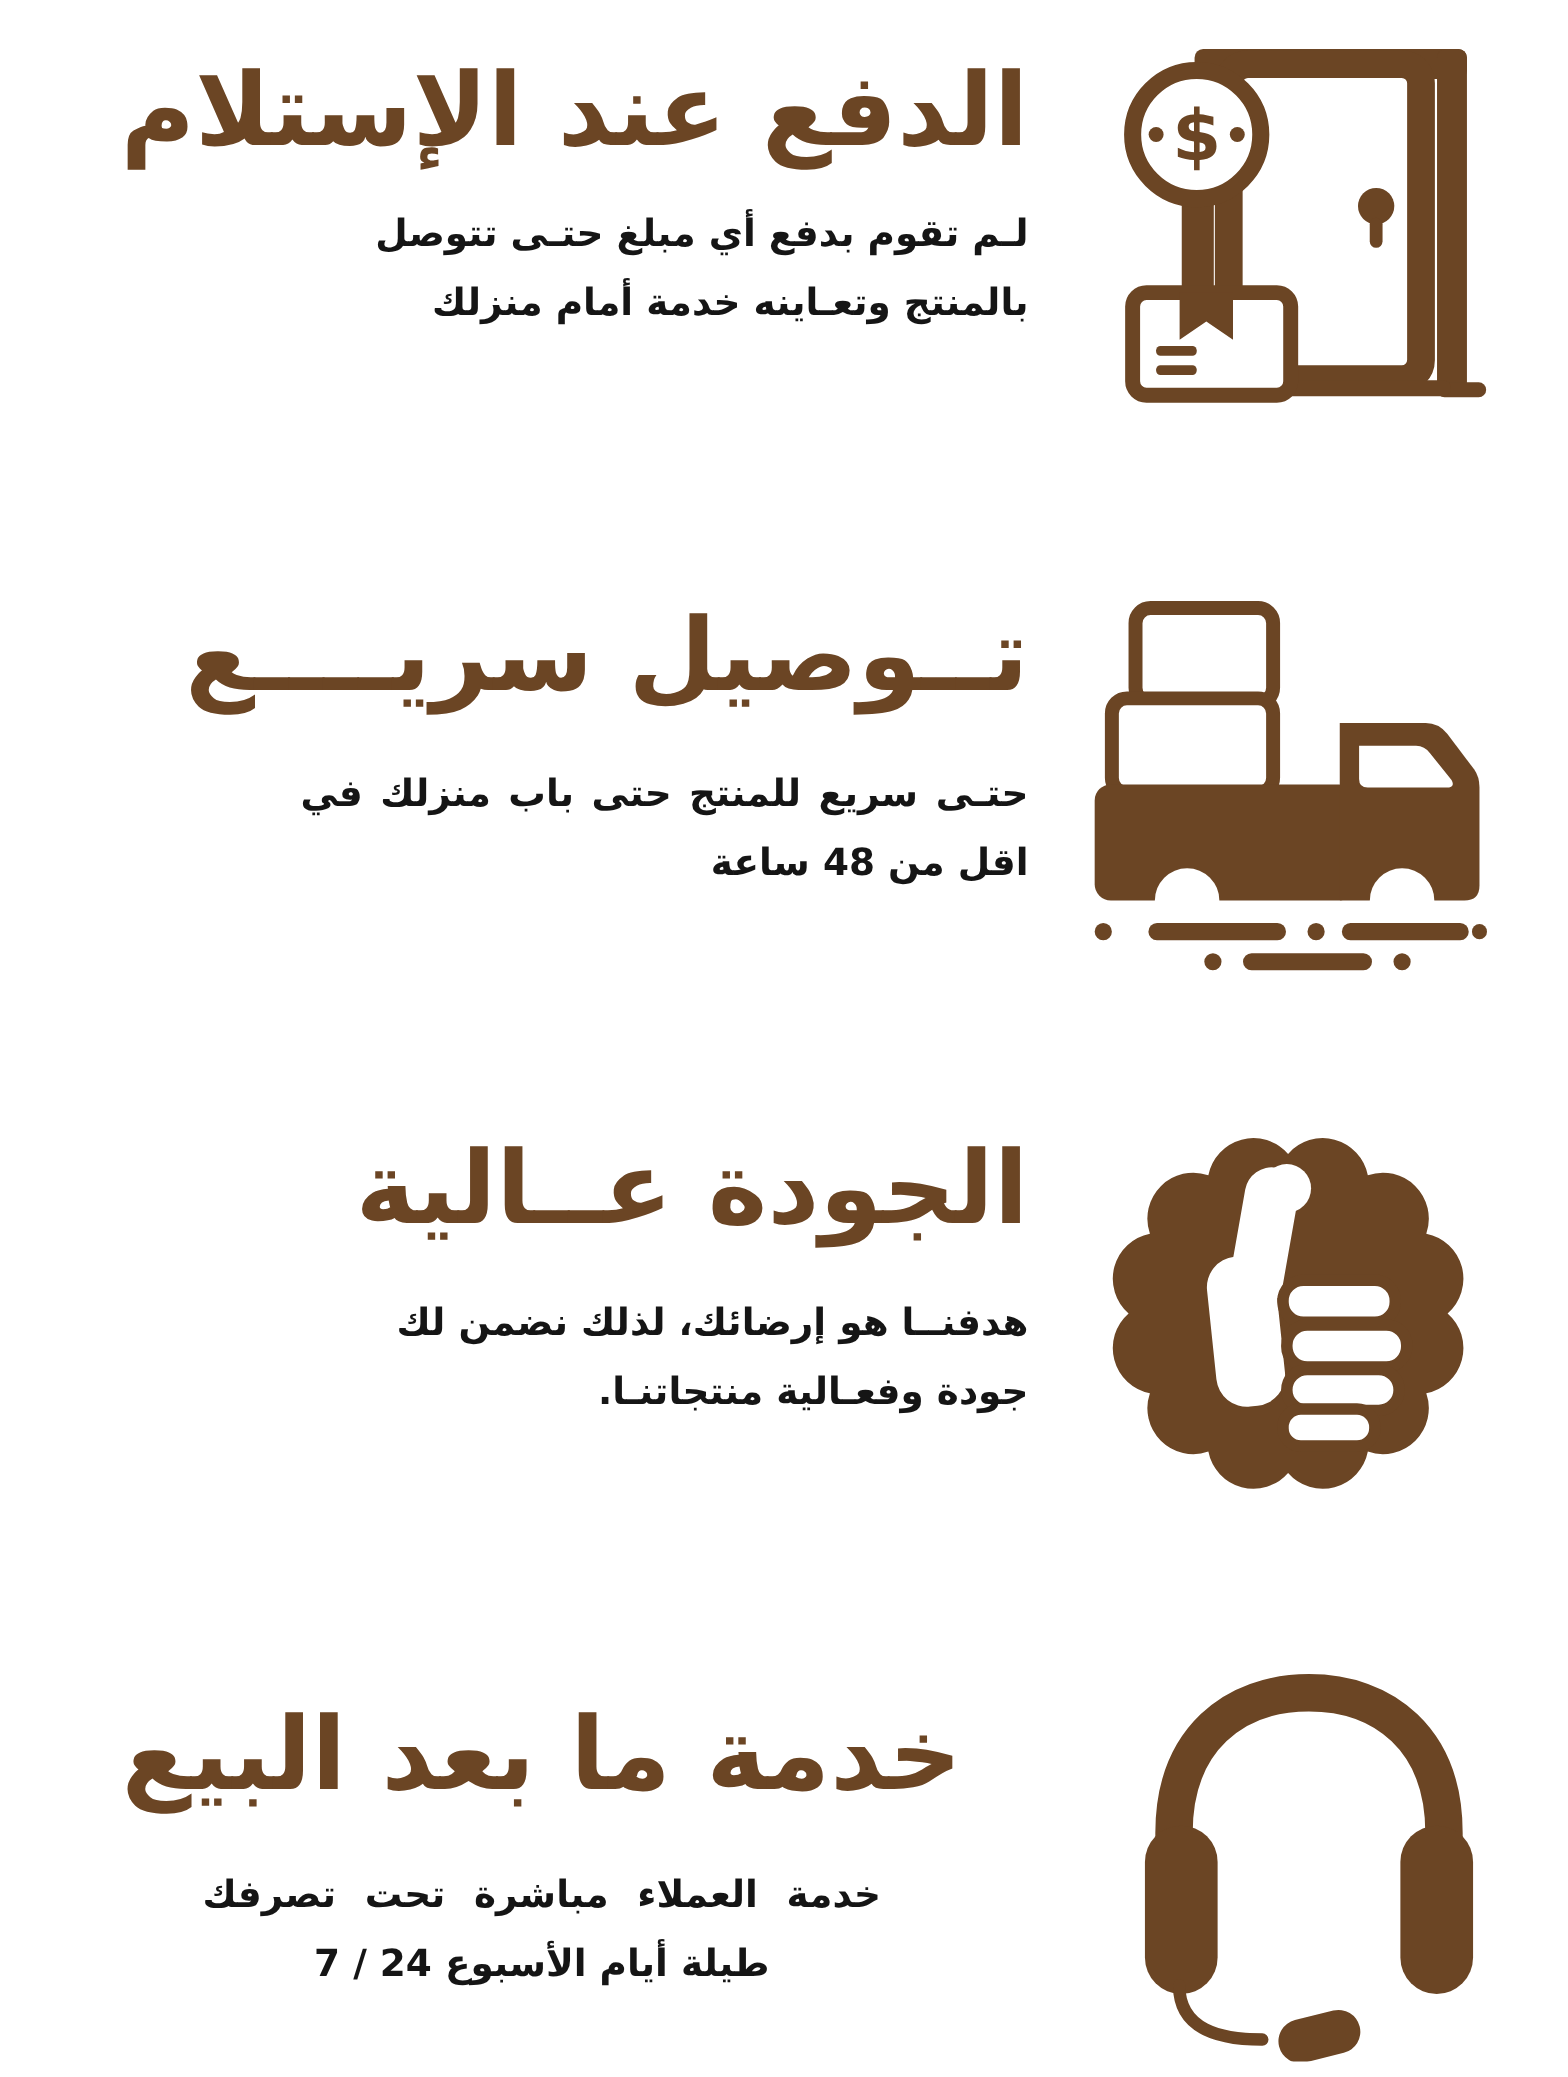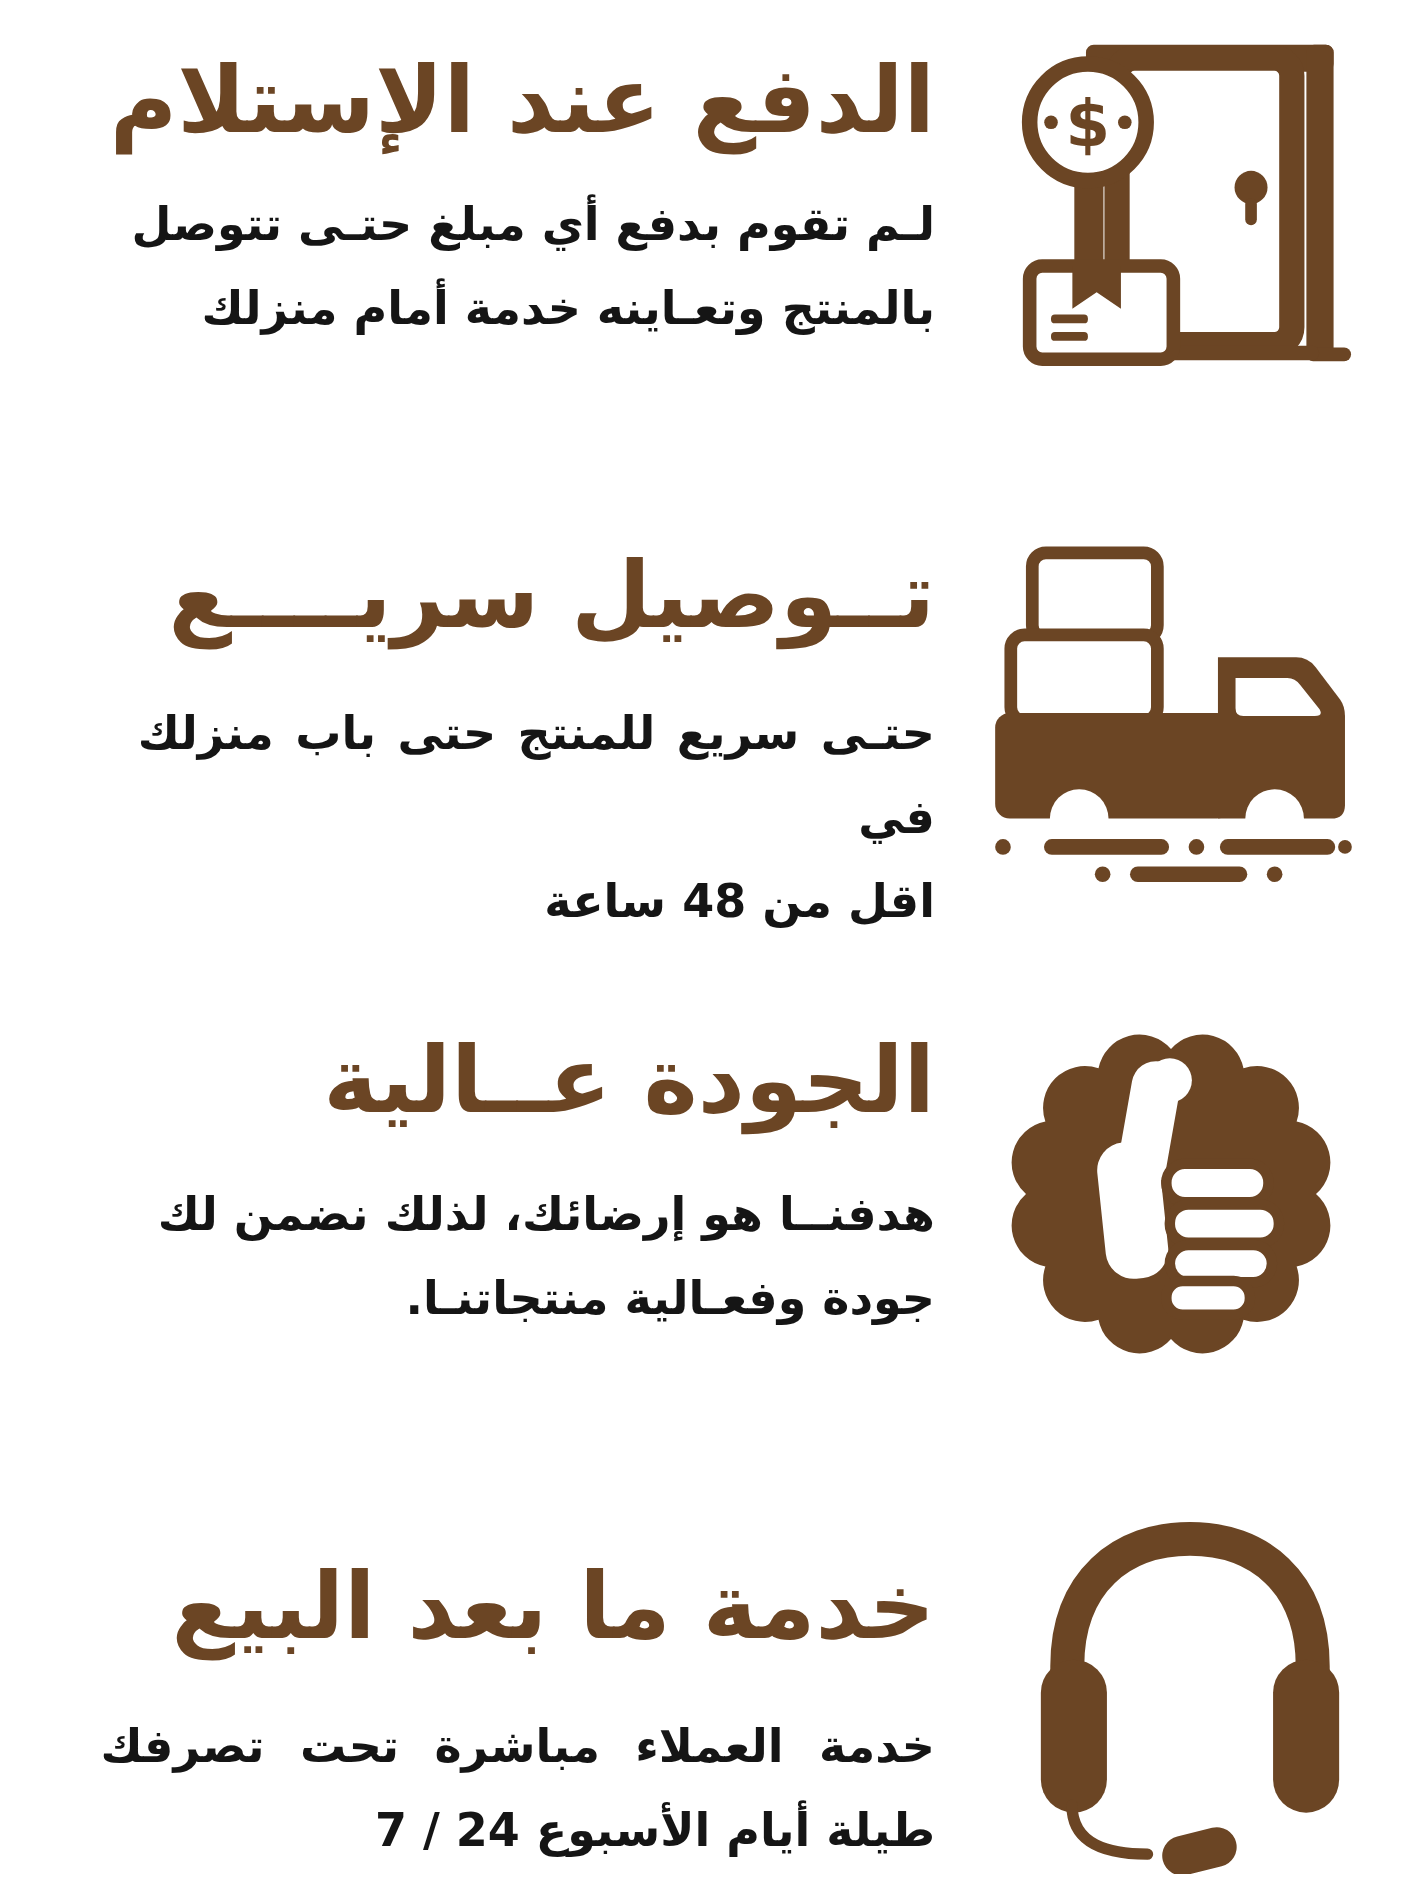--- a/index.html
+++ b/index.html
@@ -42,34 +42,34 @@
     font-weight:800;
     font-size:92px;
     line-height:1.22;
     letter-spacing:0;
     font-family:"DejaVu Sans", sans-serif;
   }
   .feature-line{
     margin:0;
     color:var(--ink);
     font-weight:700;
-    font-size:46px;
+    font-size:34px;
     line-height:1.82;
     font-family:"DejaVu Sans", sans-serif;
   }
   .feature-body{margin-top:26px;}
   
   .row-1{top:25px;height:370px;}
   .row-2{top:540px;height:340px;padding-left:18px;}
   .row-3{top:1015px;height:365px;}
   .row-4{top:1515px;height:360px;}
   .row-1 .feature-text{top:20px;}
   .row-2 .feature-text{top:0;}
   .row-3 .feature-text{top:10px;}
-  .row-4 .feature-text{top:36px;}
+  .row-4 .feature-text{top:24px;text-align:center;}
   .row-2 .feature-icon{top:5px;}
   .row-3 .feature-icon{top:5px;right:80px;}
   .row-4 .feature-icon{top:5px;right:65px;}
   .row-2 .feature-line:first-of-type{word-spacing:0.12em;}
   .row-4 .feature-line:first-of-type{word-spacing:0.42em;}
   .row-2 .feature-body{margin-top:40px;}
   .row-3 .feature-body{margin-top:36px;}
   .row-4 .feature-body{margin-top:42px;}
 </style>
 </head>

